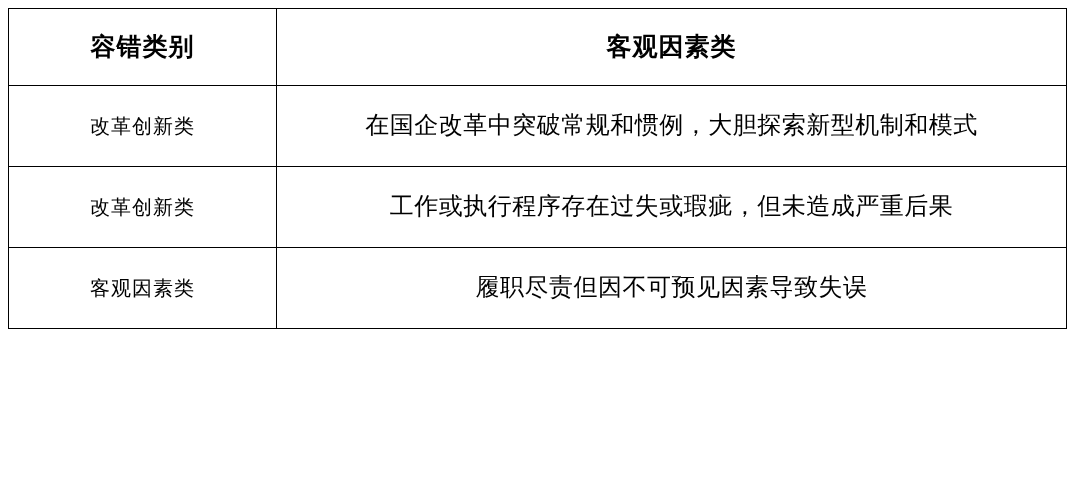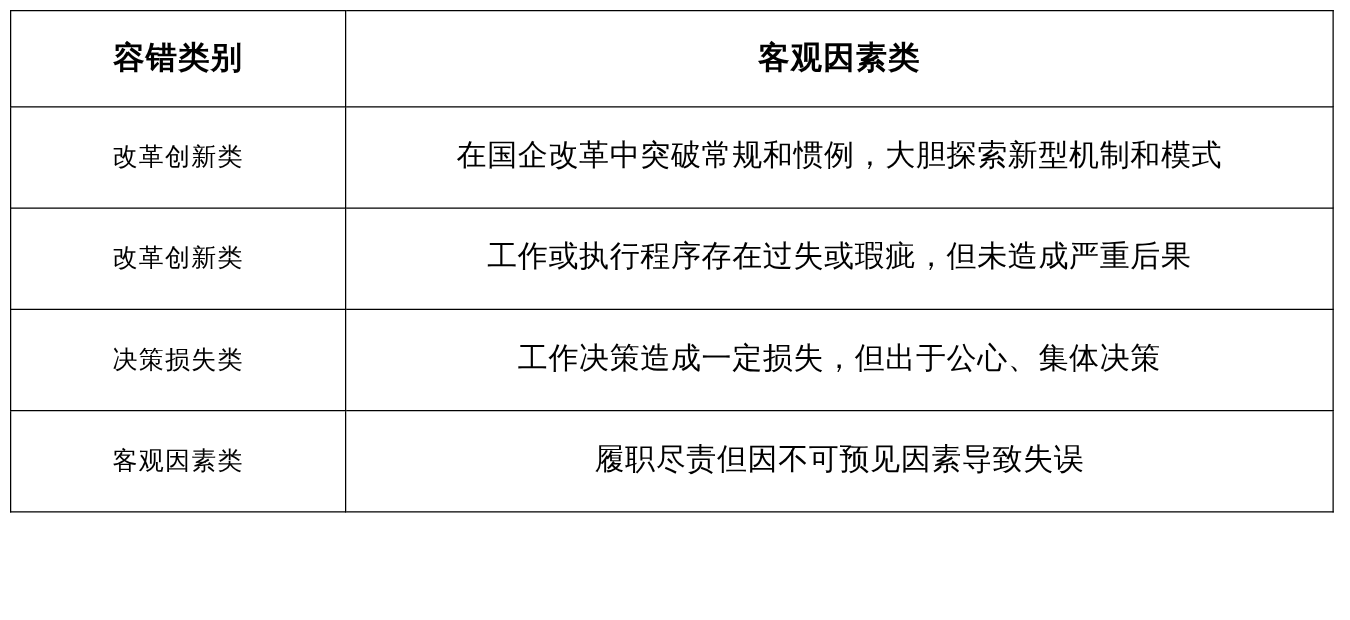--- a/index.html
+++ b/index.html
@@ -95,28 +95,20 @@
       <tr>
         <td class="cat-cell">
           <span class="cell-inner">改革创新类</span>
         </td>
         <td class="ex-cell">
           <span class="cell-inner">工作或执行程序存在过失或瑕疵，但未造成严重后果</span>
         </td>
       </tr>
       <tr>
         <td class="cat-cell">
-          <span class="cell-inner">决策损失类</span>
-        </td>
-        <td class="ex-cell">
-          <span class="cell-inner">工作决策造成一定损失，但出于公心、集体决策</span>
-        </td>
-      </tr>
-      <tr>
-        <td class="cat-cell">
           <span class="cell-inner">客观因素类</span>
         </td>
         <td class="ex-cell">
           <span class="cell-inner">履职尽责但因不可预见因素导致失误</span>
         </td>
       </tr>
     </tbody>
   </table>
 </div>
 

